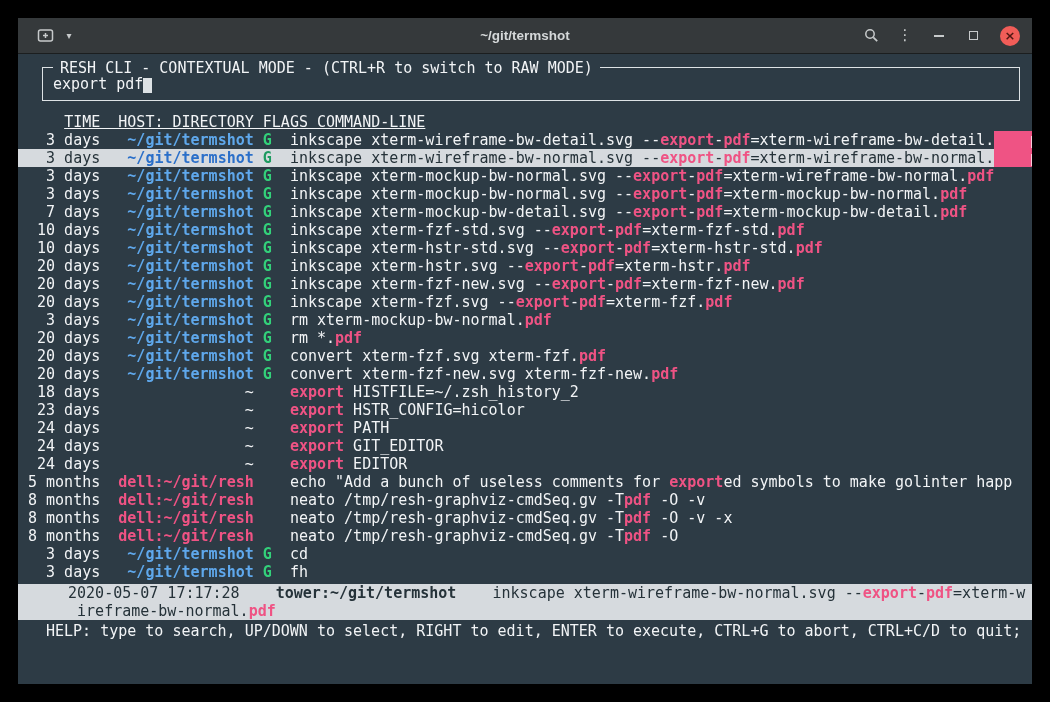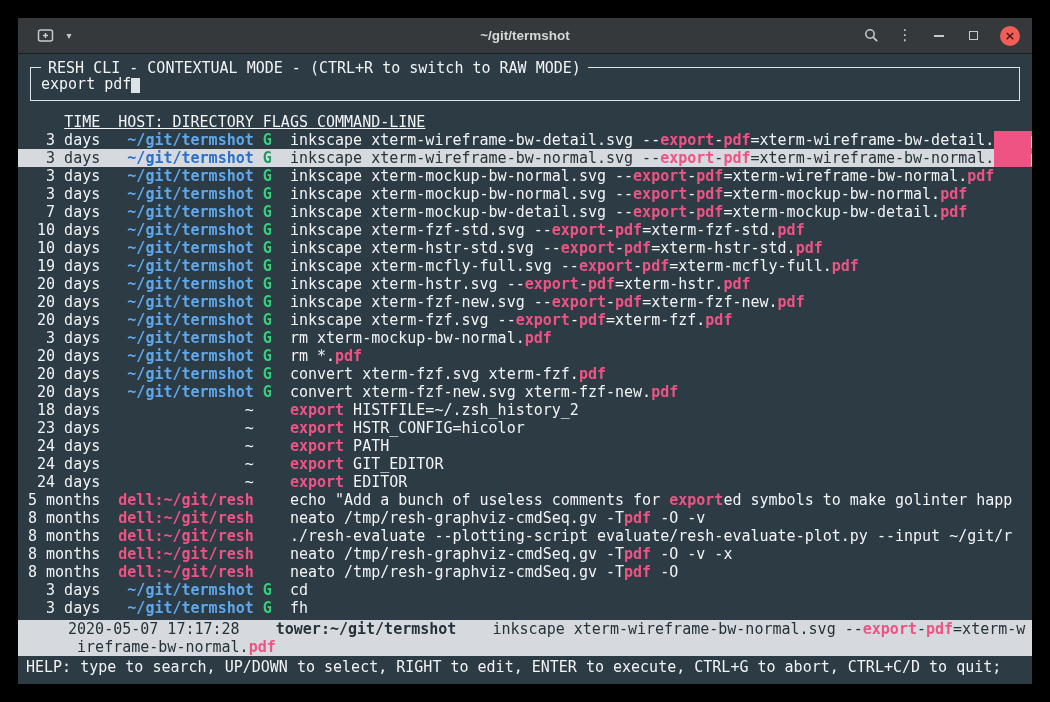--- a/index.html
+++ b/index.html
@@ -52,21 +52,21 @@
   }
   .close-x { color: #501712; font-size: 13px; font-weight: bold; line-height: 13px; }
   
   .term {
     flex: 1; display: flex; flex-direction: column;
     font-size: 15px; line-height: 18px;
     color: var(--foreground);
     overflow: hidden;
   }
   .search-box {
-    margin: 13px 12px 0 12px;
+    margin: 13px 12px 0 24px;
     border: 1px solid var(--box-border);
     height: 34px; position: relative; box-sizing: border-box;
   }
   .legend {
     position: absolute; top: -9px; left: 10px;
     background: var(--background);
     padding: 0 7px;
     white-space: pre;
   }
   .query-line { position: absolute; left: 10px; top: 7px; white-space: pre; }
@@ -86,21 +86,21 @@
   .row.sel .flag { color: var(--sel-flag-green); }
   
   .status {
     margin-top: 3px;
     background: var(--selection-bg);
     color: var(--selection-fg);
     height: 36px; overflow: hidden;
   }
   .status-line { height: 18px; padding-left: 10px; white-space: pre; overflow: hidden; margin-left: 31px; }
   .status-host { font-weight: bold; }
-  .help { margin-top: 2px; padding-left: 8px; height: 18px; white-space: pre; overflow: hidden; }
+  .help { margin-top: 2px; padding-left: 28px; height: 18px; white-space: pre; overflow: hidden; }
 </style>
 </head>
 <body>
 
 <div class="window">
 
   <div class="titlebar">
     <div class="tb-left">
       <button class="tb-btn">
         <svg width="17" height="15" viewBox="0 0 17 15">
@@ -146,36 +146,34 @@
     <div class="hdr">    <span class="u">TIME  HOST: DIRECTORY FLAGS COMMAND-LINE</span></div>
 
     <div class="rows-wrap">
         <div class="row"><span class="time">  3 days</span>  <span class="host host-dir"> ~/git/termshot</span> <span class="flag">G</span>  <span class="cmd">inkscape xterm-wireframe-bw-detail.svg --<span class="match">export</span>-<span class="match">pdf</span>=xterm-wireframe-bw-detail.<span class="match-inv">pd</span></span></div>
         <div class="row sel"><span class="time">  3 days</span>  <span class="host host-dir"> ~/git/termshot</span> <span class="flag">G</span>  <span class="cmd">inkscape xterm-wireframe-bw-normal.svg --<span class="match">export</span>-<span class="match">pdf</span>=xterm-wireframe-bw-normal.<span class="match-inv">pd</span></span></div>
         <div class="row"><span class="time">  3 days</span>  <span class="host host-dir"> ~/git/termshot</span> <span class="flag">G</span>  <span class="cmd">inkscape xterm-mockup-bw-normal.svg --<span class="match">export</span>-<span class="match">pdf</span>=xterm-wireframe-bw-normal.<span class="match">pdf</span></span></div>
         <div class="row"><span class="time">  3 days</span>  <span class="host host-dir"> ~/git/termshot</span> <span class="flag">G</span>  <span class="cmd">inkscape xterm-mockup-bw-normal.svg --<span class="match">export</span>-<span class="match">pdf</span>=xterm-mockup-bw-normal.<span class="match">pdf</span></span></div>
         <div class="row"><span class="time">  7 days</span>  <span class="host host-dir"> ~/git/termshot</span> <span class="flag">G</span>  <span class="cmd">inkscape xterm-mockup-bw-detail.svg --<span class="match">export</span>-<span class="match">pdf</span>=xterm-mockup-bw-detail.<span class="match">pdf</span></span></div>
         <div class="row"><span class="time"> 10 days</span>  <span class="host host-dir"> ~/git/termshot</span> <span class="flag">G</span>  <span class="cmd">inkscape xterm-fzf-std.svg --<span class="match">export</span>-<span class="match">pdf</span>=xterm-fzf-std.<span class="match">pdf</span></span></div>
         <div class="row"><span class="time"> 10 days</span>  <span class="host host-dir"> ~/git/termshot</span> <span class="flag">G</span>  <span class="cmd">inkscape xterm-hstr-std.svg --<span class="match">export</span>-<span class="match">pdf</span>=xterm-hstr-std.<span class="match">pdf</span></span></div>
-        <div class="row"><span class="time"> 19 days</span>  <span class="host host-dir"> ~/git/termshot</span> <span class="flag">G</span>  <span class="cmd">inkscape xterm-mcfly-full.svg --<span class="match">export</span>-<span class="match">pdf</span>=xterm-mcfly-full.<span class="match">pdf</span></span></div>
         <div class="row"><span class="time"> 20 days</span>  <span class="host host-dir"> ~/git/termshot</span> <span class="flag">G</span>  <span class="cmd">inkscape xterm-hstr.svg --<span class="match">export</span>-<span class="match">pdf</span>=xterm-hstr.<span class="match">pdf</span></span></div>
         <div class="row"><span class="time"> 20 days</span>  <span class="host host-dir"> ~/git/termshot</span> <span class="flag">G</span>  <span class="cmd">inkscape xterm-fzf-new.svg --<span class="match">export</span>-<span class="match">pdf</span>=xterm-fzf-new.<span class="match">pdf</span></span></div>
         <div class="row"><span class="time"> 20 days</span>  <span class="host host-dir"> ~/git/termshot</span> <span class="flag">G</span>  <span class="cmd">inkscape xterm-fzf.svg --<span class="match">export</span>-<span class="match">pdf</span>=xterm-fzf.<span class="match">pdf</span></span></div>
         <div class="row"><span class="time">  3 days</span>  <span class="host host-dir"> ~/git/termshot</span> <span class="flag">G</span>  <span class="cmd">rm xterm-mockup-bw-normal.<span class="match">pdf</span></span></div>
         <div class="row"><span class="time"> 20 days</span>  <span class="host host-dir"> ~/git/termshot</span> <span class="flag">G</span>  <span class="cmd">rm *.<span class="match">pdf</span></span></div>
         <div class="row"><span class="time"> 20 days</span>  <span class="host host-dir"> ~/git/termshot</span> <span class="flag">G</span>  <span class="cmd">convert xterm-fzf.svg xterm-fzf.<span class="match">pdf</span></span></div>
         <div class="row"><span class="time"> 20 days</span>  <span class="host host-dir"> ~/git/termshot</span> <span class="flag">G</span>  <span class="cmd">convert xterm-fzf-new.svg xterm-fzf-new.<span class="match">pdf</span></span></div>
         <div class="row"><span class="time"> 18 days</span>  <span class="host host-plain">              ~</span> <span class="flag"> </span>  <span class="cmd"><span class="match">export</span> HISTFILE=~/.zsh_history_2</span></div>
         <div class="row"><span class="time"> 23 days</span>  <span class="host host-plain">              ~</span> <span class="flag"> </span>  <span class="cmd"><span class="match">export</span> HSTR_CONFIG=hicolor</span></div>
         <div class="row"><span class="time"> 24 days</span>  <span class="host host-plain">              ~</span> <span class="flag"> </span>  <span class="cmd"><span class="match">export</span> PATH</span></div>
         <div class="row"><span class="time"> 24 days</span>  <span class="host host-plain">              ~</span> <span class="flag"> </span>  <span class="cmd"><span class="match">export</span> GIT_EDITOR</span></div>
         <div class="row"><span class="time"> 24 days</span>  <span class="host host-plain">              ~</span> <span class="flag"> </span>  <span class="cmd"><span class="match">export</span> EDITOR</span></div>
         <div class="row"><span class="time">5 months</span>  <span class="host host-remote">dell:~/git/resh</span> <span class="flag"> </span>  <span class="cmd">echo "Add a bunch of useless comments for <span class="match">export</span>ed symbols to make golinter happ</span></div>
         <div class="row"><span class="time">8 months</span>  <span class="host host-remote">dell:~/git/resh</span> <span class="flag"> </span>  <span class="cmd">neato /tmp/resh-graphviz-cmdSeq.gv -T<span class="match">pdf</span> -O -v</span></div>
-        <div class="row"><span class="time">8 months</span>  <span class="host host-remote">dell:~/git/resh</span> <span class="flag"> </span>  <span class="cmd">./resh-evaluate --plotting-script evaluate/resh-evaluate-plot.py --input ~/git/r</span></div>
         <div class="row"><span class="time">8 months</span>  <span class="host host-remote">dell:~/git/resh</span> <span class="flag"> </span>  <span class="cmd">neato /tmp/resh-graphviz-cmdSeq.gv -T<span class="match">pdf</span> -O -v -x</span></div>
         <div class="row"><span class="time">8 months</span>  <span class="host host-remote">dell:~/git/resh</span> <span class="flag"> </span>  <span class="cmd">neato /tmp/resh-graphviz-cmdSeq.gv -T<span class="match">pdf</span> -O</span></div>
         <div class="row"><span class="time">  3 days</span>  <span class="host host-dir"> ~/git/termshot</span> <span class="flag">G</span>  <span class="cmd">cd</span></div>
         <div class="row"><span class="time">  3 days</span>  <span class="host host-dir"> ~/git/termshot</span> <span class="flag">G</span>  <span class="cmd">fh</span></div>
       </div>
 
     <div class="status">
       <div class="status-line"><span> 2020-05-07 17:17:28</span>    <span class="status-host">tower:~/git/termshot</span>    <span class="cmd">inkscape xterm-wireframe-bw-normal.svg --<span class="match">export</span>-<span class="match">pdf</span>=xterm-w</span></div>
       <div class="status-line">  <span class="cmd">ireframe-bw-normal.<span class="match">pdf</span></span></div>
     </div>

